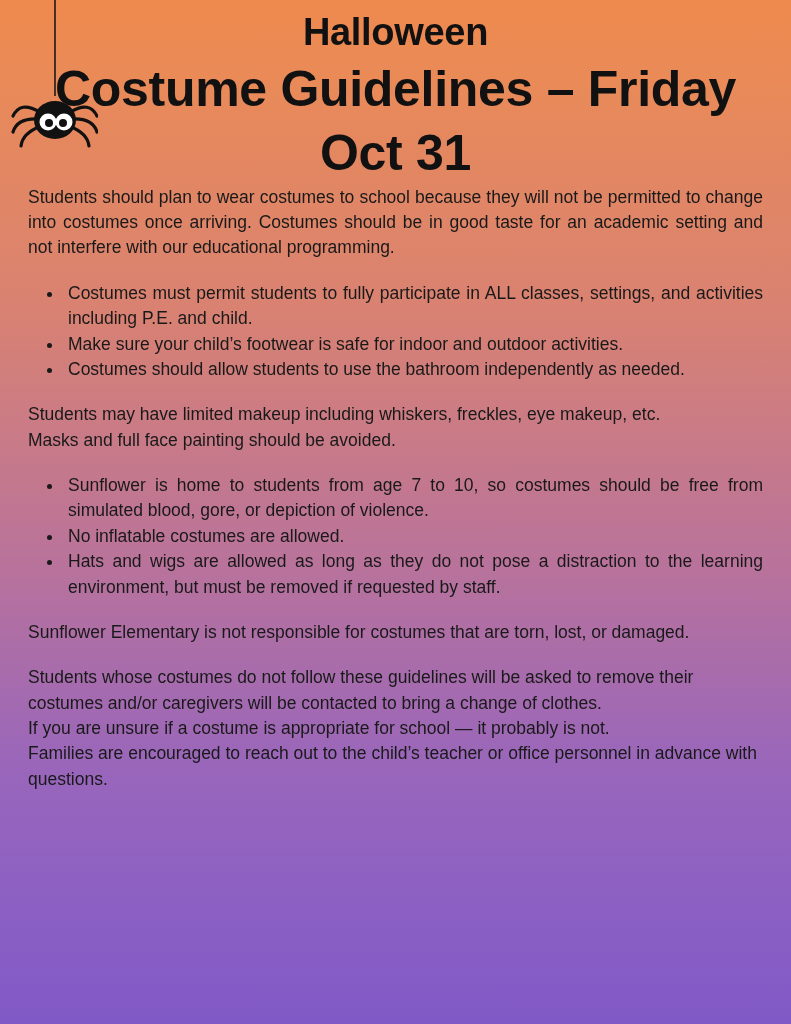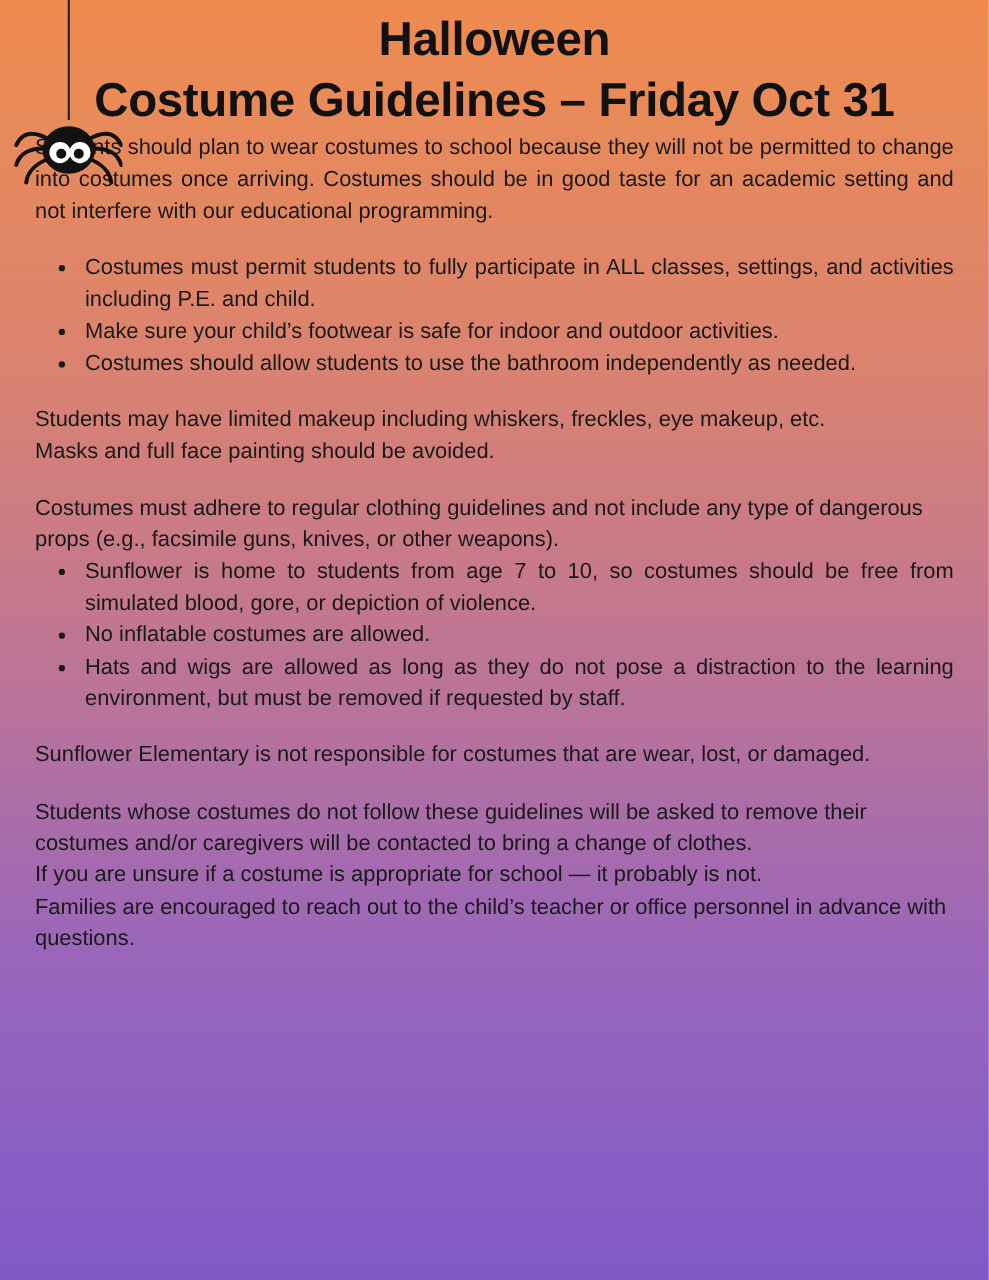--- a/index.html
+++ b/index.html
@@ -30,21 +30,21 @@
     text-align: center;
   }
   .title-line {
     font-weight: bold;
     font-size: 38px;
     line-height: 1.28;
     letter-spacing: -0.3px;
     color: #111;
   }
   .title-line.second {
-    font-size: 38px;
+    font-size: 50px;
   }
 
   
   .spider {
     position: absolute;
     left: 8px;
     top: 0;
     width: 90px;
     height: 150px;
     pointer-events: none;
@@ -124,31 +124,30 @@
       <li>Costumes should allow students to use the bathroom independently as needed.</li>
     </ul>
 
     <div class="gap-md"></div>
 
     <p class="left">Students may have limited makeup including whiskers, freckles, eye makeup, etc.</p>
     <p class="left">Masks and full face painting should be avoided.</p>
 
     <div class="gap-md"></div>
 
-    <p class="left">Costumes must adhere to regular clothing guidelines and not include any type of dangerous props (e.g., facsimile guns, knives, or other weapons).</p>
 
     <ul class="just">
       <li>Sunflower is home to students from age 7 to 10, so costumes should be free from simulated blood, gore, or depiction of violence.</li>
       <li>No inflatable costumes are allowed.</li>
       <li>Hats and wigs are allowed as long as they do not pose a distraction to the learning environment, but must be removed if requested by staff.</li>
     </ul>
 
     <div class="gap-md"></div>
 
-    <p class="just">Sunflower Elementary is not responsible for costumes that are wear, lost, or damaged.</p>
+    <p class="just">Sunflower Elementary is not responsible for costumes that are torn, lost, or damaged.</p>
 
     <div class="gap-md"></div>
 
     <p class="left">Students whose costumes do not follow these guidelines will be asked to remove their costumes and/or caregivers will be contacted to bring a change of clothes.</p>
     <p class="left">If you are unsure if a costume is appropriate for school — it probably is not.</p>
     <p class="left">Families are encouraged to reach out to the child’s teacher or office personnel in advance with questions.</p>
 
   </div>
 </div>
 

